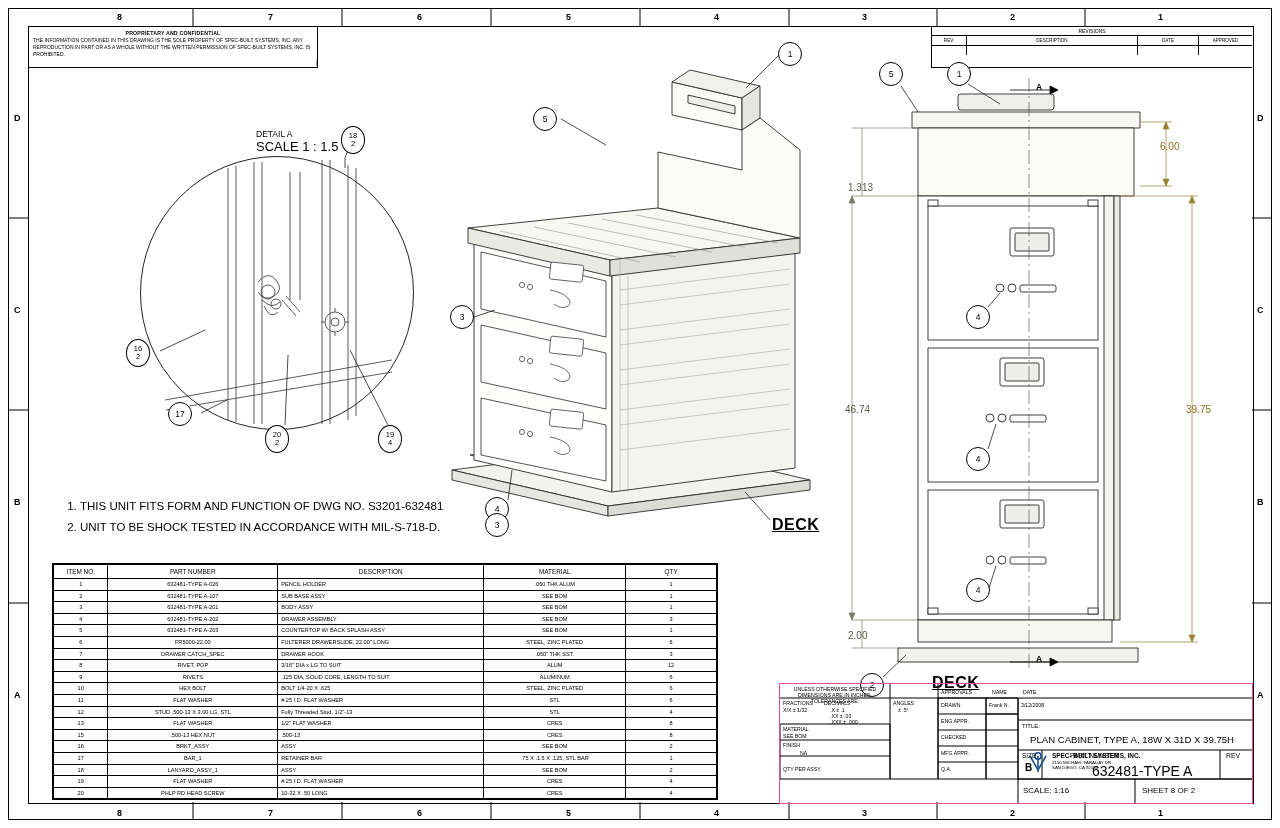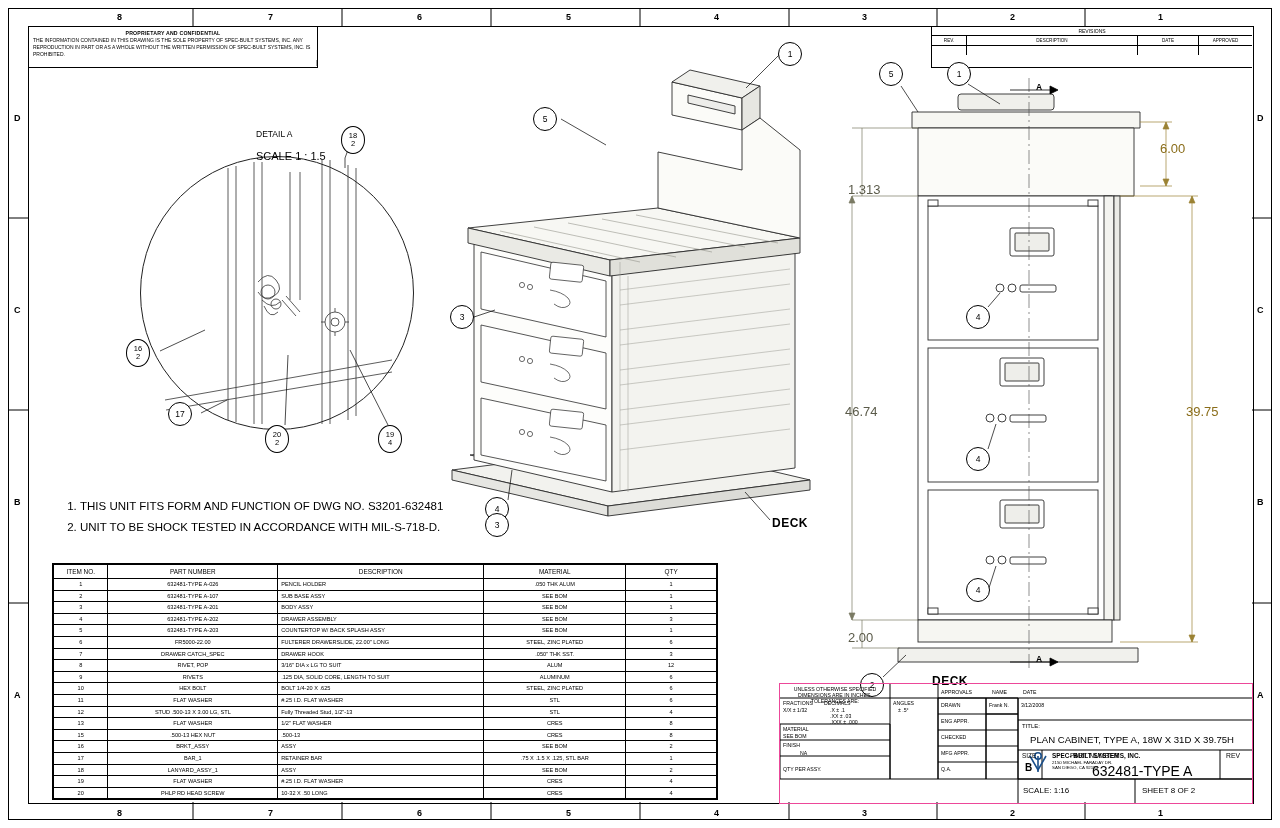--- a/index.html
+++ b/index.html
@@ -38,24 +38,24 @@
   .col-qty{width:78px;text-align:center;}
   
   .title-block{position:absolute;left:779px;top:683px;width:472px;height:119px;border:1px solid #ec4899;font-size:5.6px;}
   .tb-t{position:absolute;font-size:5.2px;line-height:1.25;}
   .tb-b{font-weight:bold;}
   
   .detail-circle{position:absolute;left:140px;top:156px;width:272px;height:272px;border:1px solid #222;border-radius:50%;}
   .lbl{position:absolute;font-size:8.5px;color:#000;}
   .balloon{position:absolute;border:1px solid #000;border-radius:50%;width:22px;height:22px;font-size:8.5px;display:flex;align-items:center;justify-content:center;background:#fff;}
   .balloon2{position:absolute;border:1px solid #000;border-radius:50%;width:22px;height:26px;font-size:7.5px;display:flex;flex-direction:column;align-items:center;justify-content:center;background:#fff;line-height:1.05;}
-  .dimtxt{position:absolute;font-size:13px;color:#8a6d1a;}
+  .dimtxt{position:absolute;font-size:10px;color:#8a6d1a;}
   .dimtxt.dark{color:#5b5b4a;}
   svg{position:absolute;left:0;top:0;}
-  .deck-lbl{position:absolute;font-size:12px;font-weight:bold;letter-spacing:.5px;}
+  .deck-lbl{position:absolute;font-size:16px;font-weight:bold;letter-spacing:.5px;text-decoration:underline;}
 </style>
 </head>
 <body>
 
 <div id="sheet">
 
   <div class="border-outer"></div>
   <div class="border-inner"></div>
 
   <div class="zone-num" style="left:117px;top:12px;">8</div>
@@ -127,21 +127,21 @@
     <div class="rev-row">
       <div class="c-rev"></div>
       <div class="c-desc"></div>
       <div class="c-date"></div>
       <div class="c-appr"></div>
     </div>
   </div>
 
   <div class="detail-circle"></div>
   <div class="lbl" style="left:256px;top:129px;">DETAIL A</div>
-  <div class="lbl" style="left:256px;top:139px;font-size:11px;margin-top:11px;">SCALE 1 : 1.5</div>
+  <div class="lbl" style="left:256px;top:139px;font-size:13px;">SCALE 1 : 1.5</div>
 
   <svg width="1280" height="828">
     <g stroke="#333" fill="none" stroke-width="0.8">
 
       <path d="M228 168 L228 420"></path>
       <path d="M236 166 L236 422"></path>
       <path d="M254 162 L254 424"></path>
       <path d="M262 162 L262 424"></path>
       <path d="M322 160 L322 424"></path>
       <path d="M330 160 L330 424"></path>

